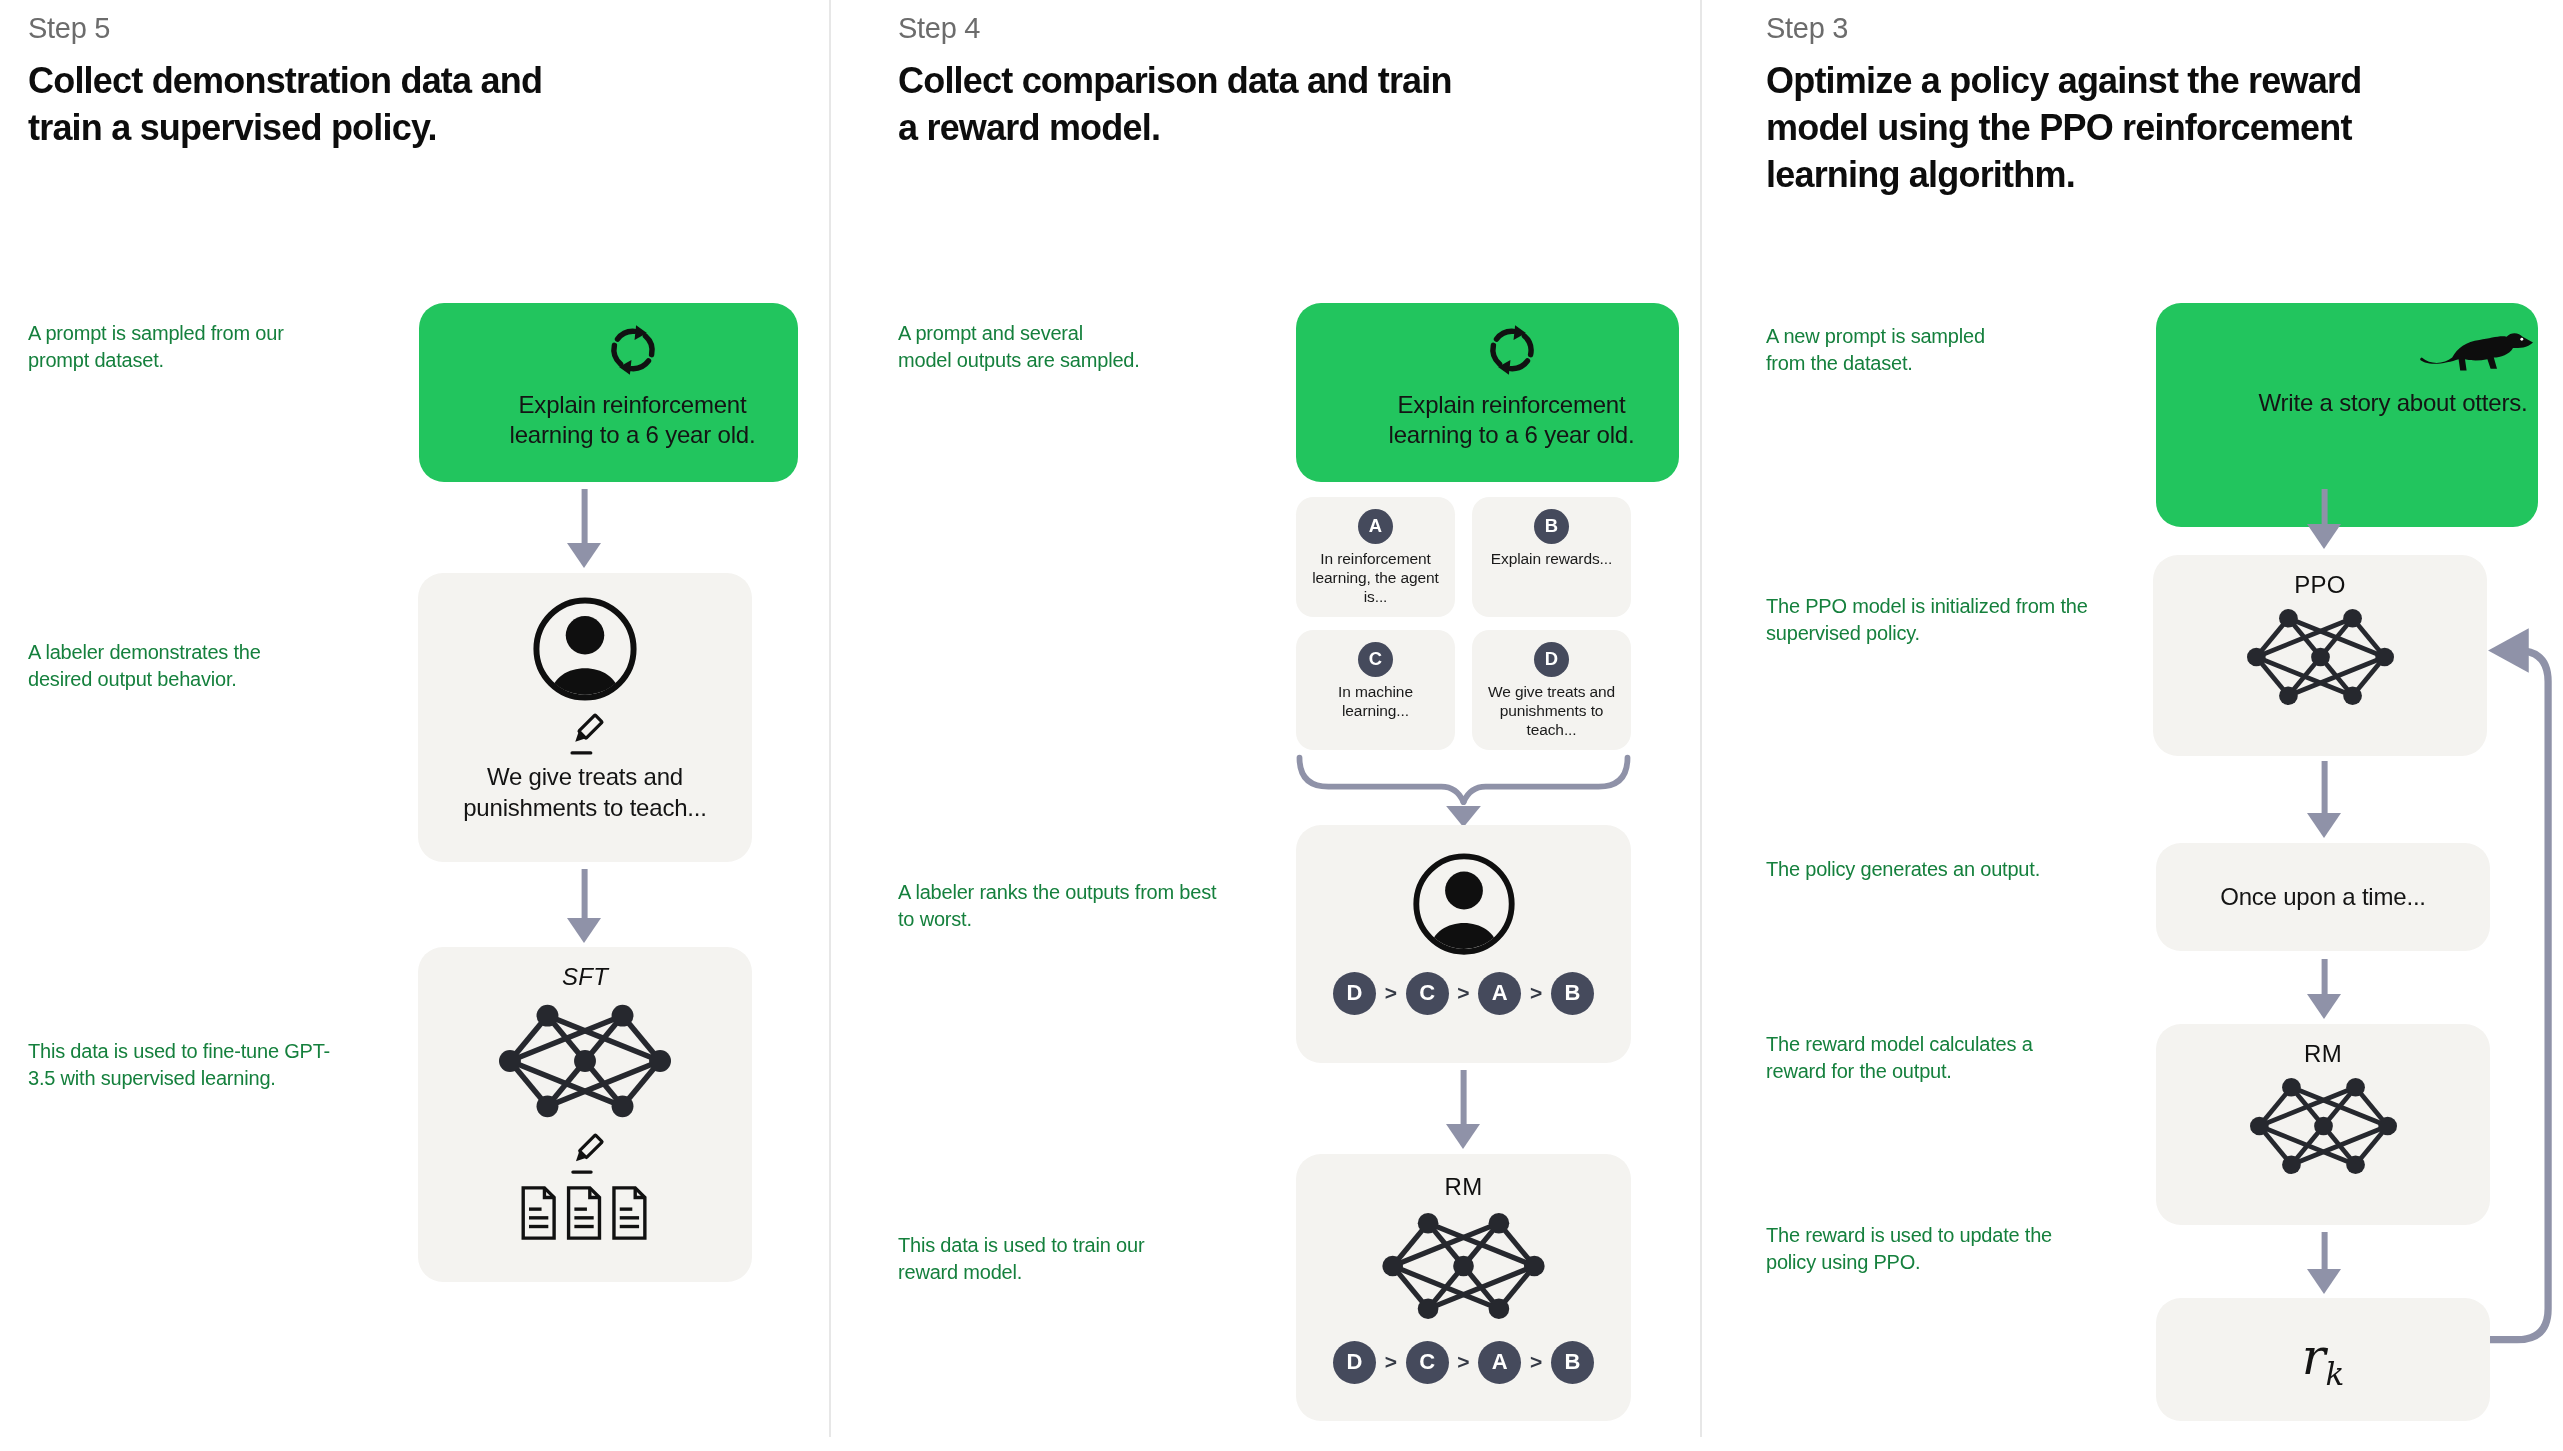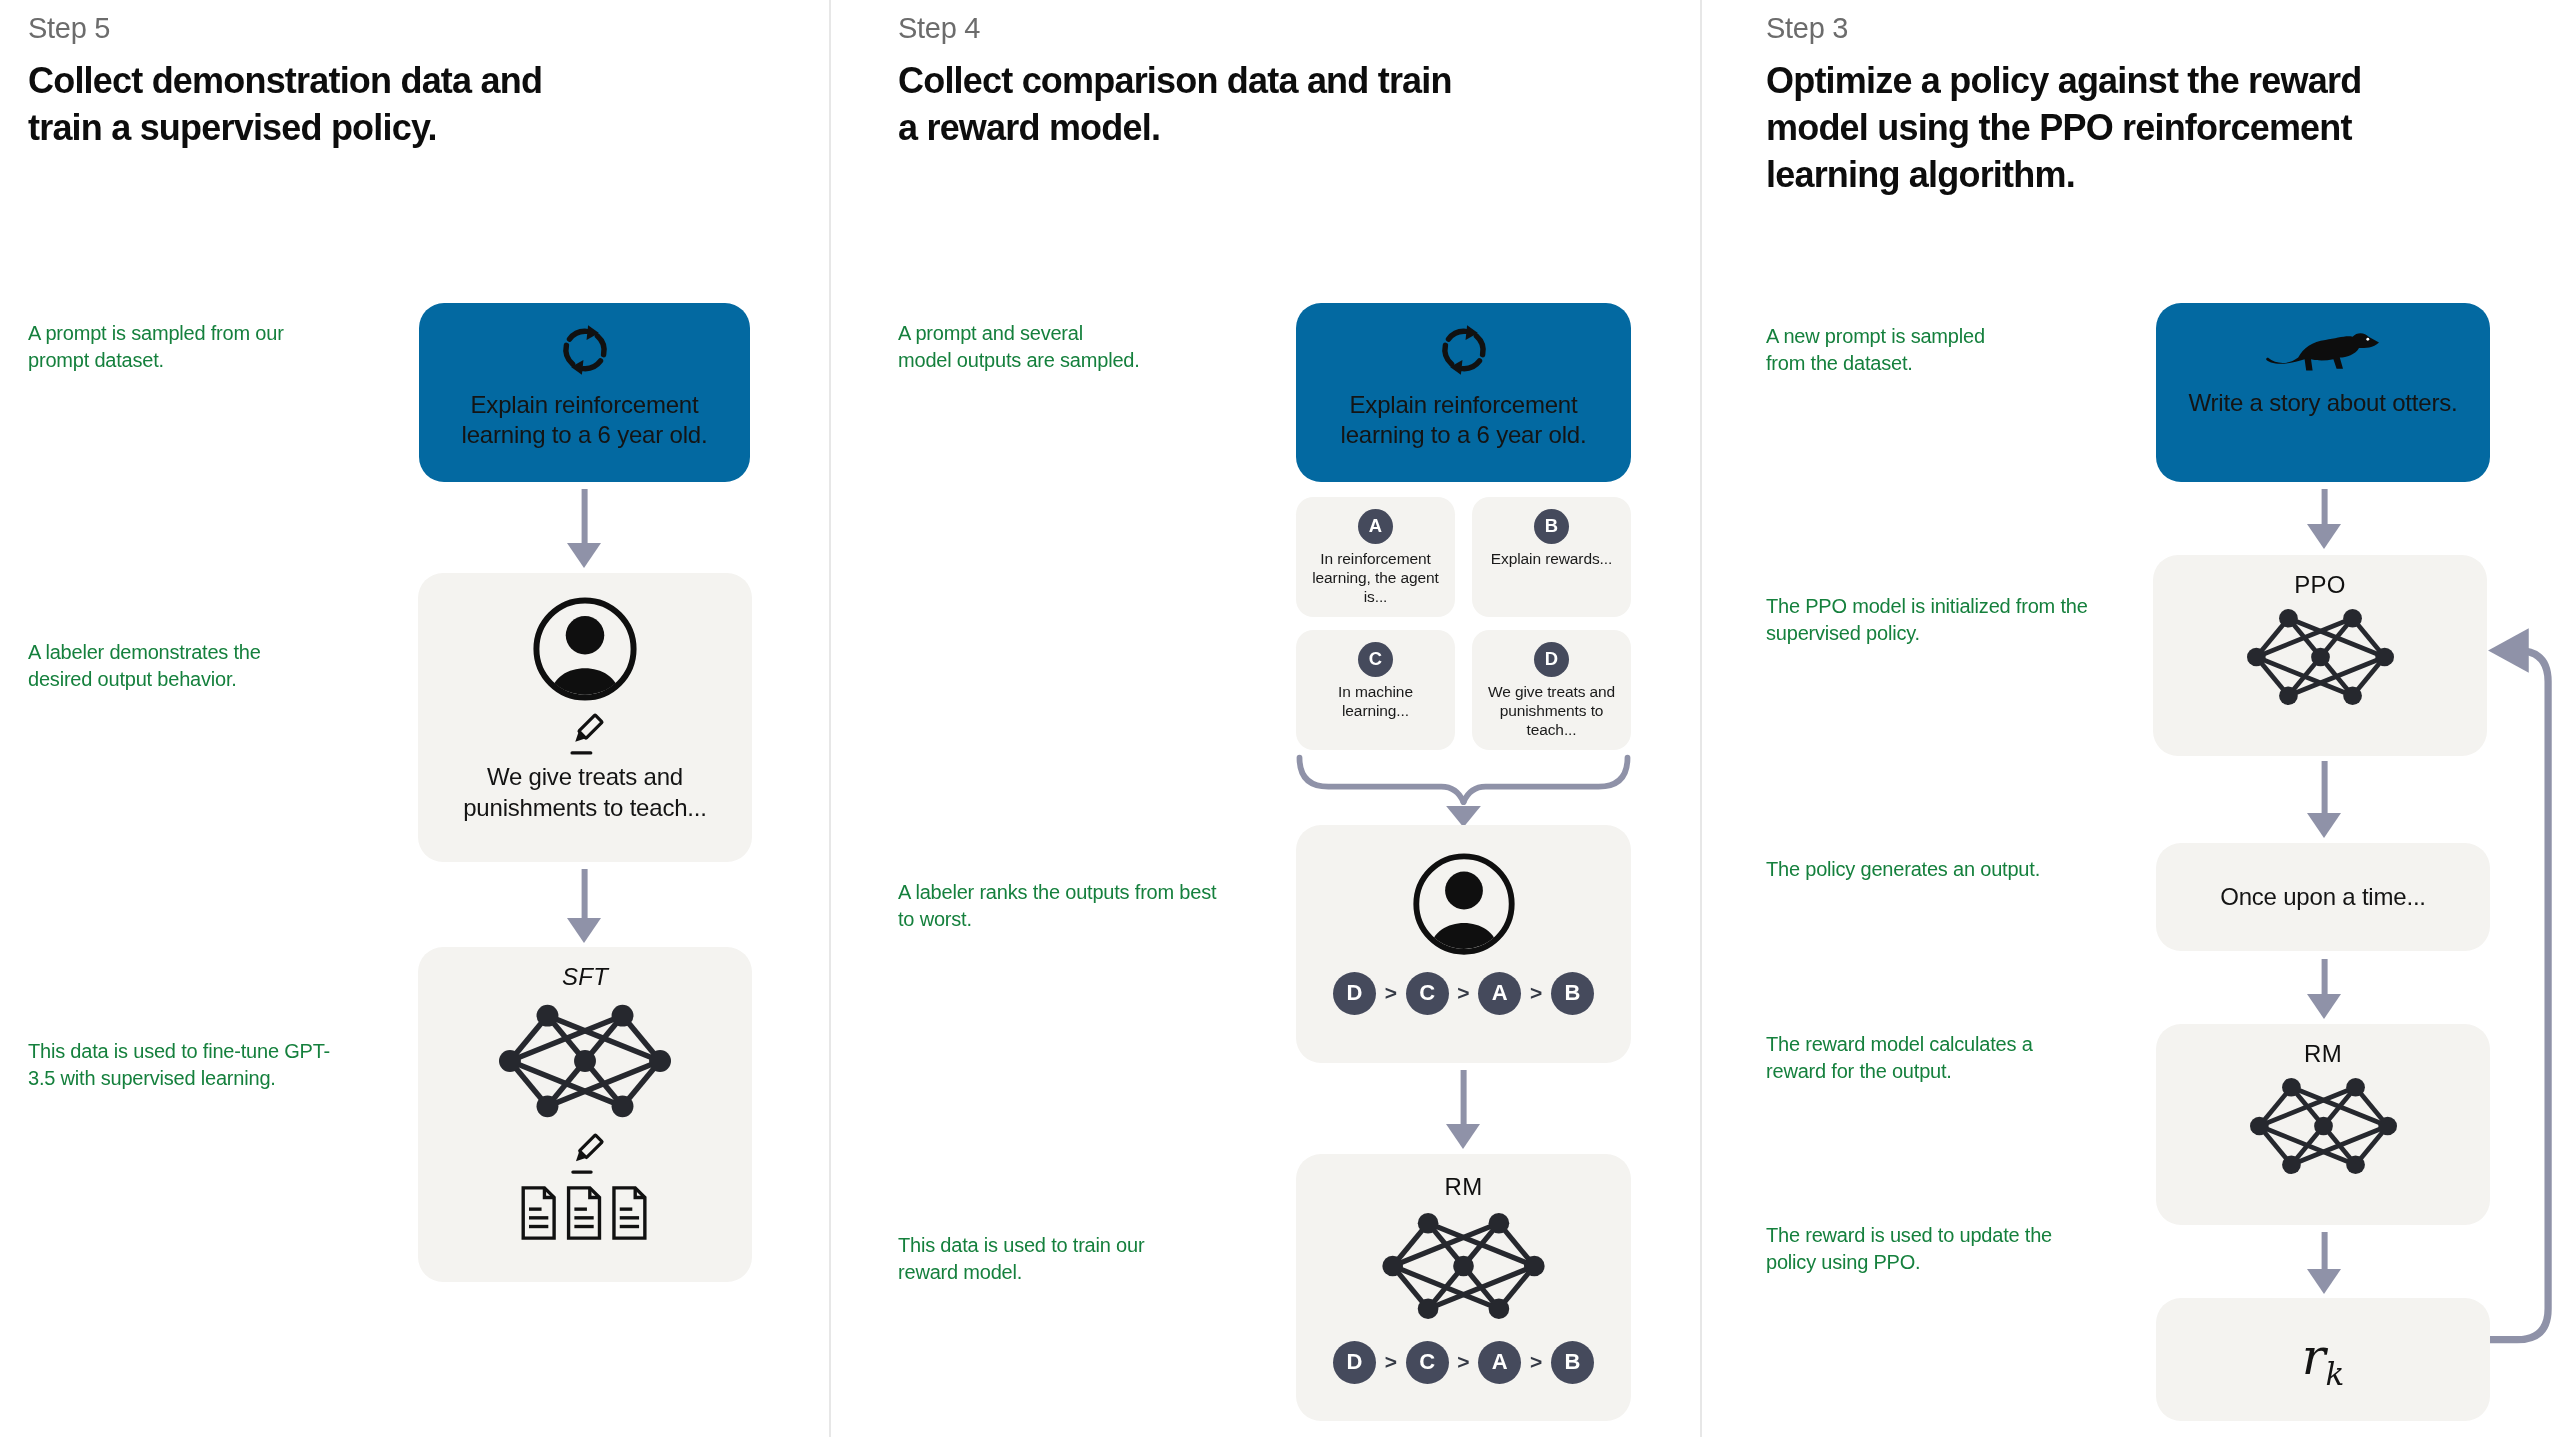--- a/index.html
+++ b/index.html
@@ -3,21 +3,21 @@
 <meta charset="utf-8">
 <style>
   html,body{margin:0;padding:0;background:#ffffff;width:2563px;height:1451px;overflow:hidden;
     font-family:"Liberation Sans","DejaVu Sans",sans-serif;}
   .canvas{position:relative;width:2563px;height:1451px;background:#ffffff;}
   .divider{position:absolute;top:0;width:1.9px;height:1437px;background:#e7e7e7;}
   .step-label{position:absolute;font-size:29px;color:#6c6c6c;letter-spacing:-0.3px;}
   .title{position:absolute;font-size:36px;font-weight:bold;color:#0d0d0d;line-height:1.3;letter-spacing:-0.8px;}
   .body-text{position:absolute;font-size:20px;color:#15803d;line-height:1.33;letter-spacing:-0.2px;}
   .box{position:absolute;border-radius:25px;background:#f4f3f0;display:flex;flex-direction:column;align-items:center;}
-  .box.green{background:#0369a1;}
+  .box.green{background:#22c55e;padding-left:48px;}
   .box-text{font-size:24px;color:#141414;line-height:1.26;text-align:center;letter-spacing:-0.2px;}
   .model-label{font-size:24px;color:#101010;text-align:center;letter-spacing:0.3px;}
   .small-box{position:absolute;border-radius:17.4px;background:#f4f3f0;display:flex;flex-direction:column;align-items:center;width:159px;height:120px;}
   .small-box .sb-text{font-size:15.5px;line-height:1.2;color:#1a1a1a;text-align:center;margin-top:6.8px;padding:0 9.7px;letter-spacing:-0.1px;}
   .badge{display:inline-flex;align-items:center;justify-content:center;border-radius:50%;background:#454a5c;color:#ffffff;font-weight:bold;}
   .b36{width:35px;height:35px;font-size:18.4px;}
   .b44{width:43px;height:43px;font-size:22px;}
   .rank-row{display:flex;align-items:center;justify-content:center;}
   .gt{font-weight:bold;color:#343945;font-size:21px;margin:0 8.7px;}
   .arrow{position:absolute;width:35px;}
@@ -273,21 +273,21 @@
       <span class="gt">&gt;</span>
       <span class="badge b44">B</span>
     </div>
   </div>
 
   <div class="step-label" style="left:1766px;top:11.6px;">Step 3</div>
   <div class="title" style="left:1766px;top:58px;width:620px;">Optimize a policy against the reward model using the PPO reinforcement learning algorithm.</div>
 
   <div class="body-text" style="left:1766px;top:323px;width:261px;">A new prompt is sampled from the dataset.</div>
 
-  <div class="box green" style="left:2156px;top:303px;width:334px;height:179px;">
+  <div class="box green" style="left:2156px;top:303px;width:334px;height:224px;align-items:flex-end;">
     <span style="margin-top:21px;">
       <svg width="122" height="56" viewBox="0 0 150 70">
         <path fill="#0d0d0d" d="M6 42
           C 18 52, 34 50, 44 42
           C 50 30, 62 22, 78 20
           C 92 18, 104 14, 112 16
           C 118 9, 128 11, 132 16
           L 145 23
           C 138 30, 128 30, 120 30
           C 116 38, 104 42, 96 42

